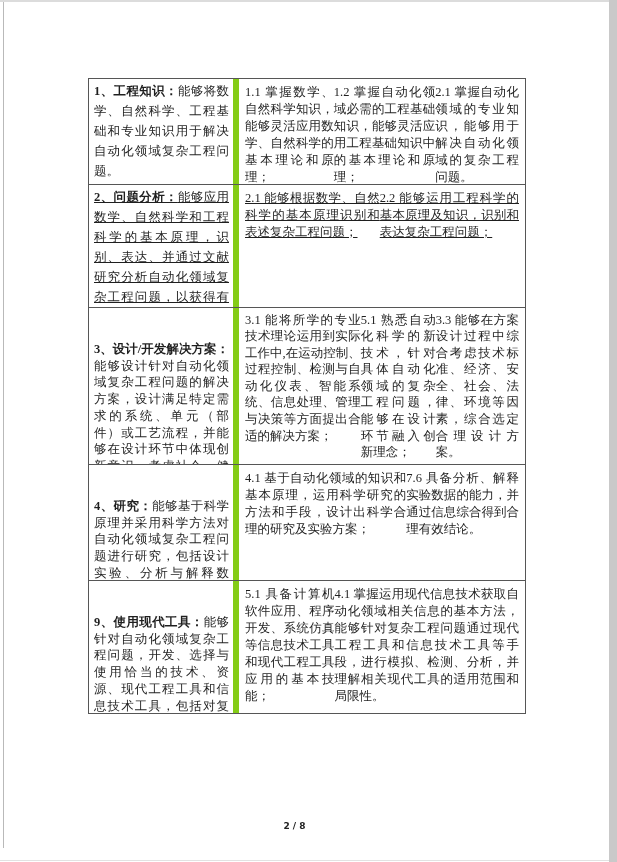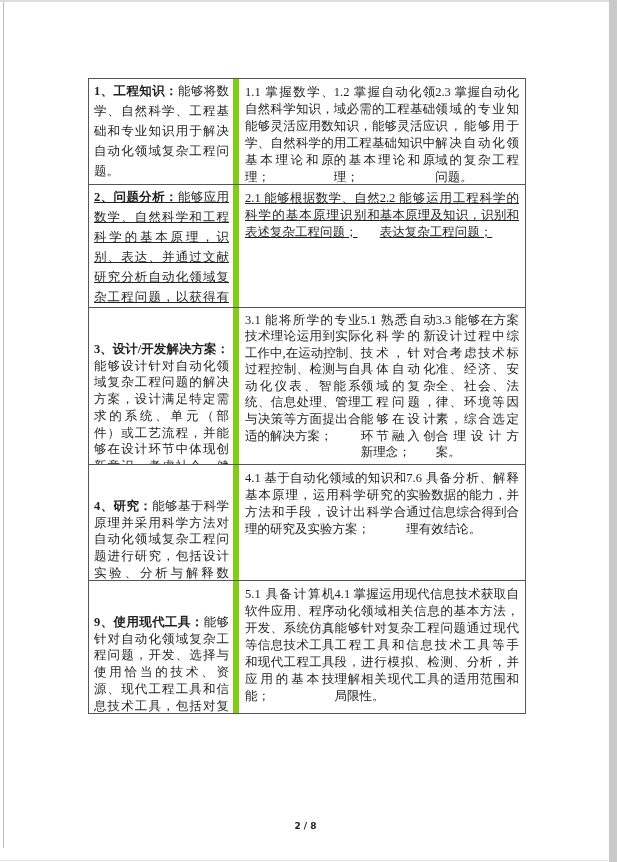--- a/index.html
+++ b/index.html
@@ -38,21 +38,21 @@
   }
   .cell.left p{line-height:20px;}
   .row-3 .cell.left p,.row-4 .cell.left p,.row-5 .cell.left p{line-height:16.7px;margin-top:31px;}
   .cell.right p{line-height:17px;margin:2.5px 0;}
   .row-3 .cell.right p{line-height:16.6px;margin:1.5px 0;}
   .cell.right p:empty{display:none;}
   .cell b{font-weight:bold;}
 
   
   .page-number{
-    position:absolute;left:87px;top:821px;width:437px;
+    position:absolute;left:76px;top:821px;width:437px;
     text-align:center;font-family:"DejaVu Sans","Liberation Sans",sans-serif;
     font-size:9px;font-weight:bold;color:#222;
   }
 </style>
 </head>
 <body>
 
 <div class="strip-top"></div>
 <div class="strip-right"></div>
 <div class="edge-left"></div>
@@ -60,21 +60,21 @@
 
 <div class="req-table">
 
   <div class="row row-1">
     <div class="cell left">
       <p><b>1、工程知识：</b><span>能够将数学、自然科学、工程基础和专业知识用于解决自动化领域复杂工程问题。</span></p>
     </div>
     <div class="cell right">
       <p>1.1 掌握数学、自然科学知识，能够灵活应用数学、自然科学的基本理论和原理；</p>
       <p>1.2 掌握自动化领域必需的工程基础知识，能够灵活应用工程基础知识中的基本理论和原理；</p>
-      <p>2.3 掌握自动化领域的专业知识，能够用于解决自动化领域的复杂工程问题。</p>
+      <p>2.1 掌握自动化领域的专业知识，能够用于解决自动化领域的复杂工程问题。</p>
     </div>
   </div>
 
   <div class="row row-2">
     <div class="cell left">
       <p><b>2、问题分析：</b><span>能够应用数学、自然科学和工程科学的基本原理，识别、表达、并通过文献研究分析自动化领域复杂工程问题，以获得有效结论。</span></p>
     </div>
     <div class="cell right">
       <p>2.1 能够根据数学、自然科学的基本原理识别和表述复杂工程问题；</p>
       <p>2.2 能够运用工程科学的基本原理及知识，识别和表达复杂工程问题；</p>

